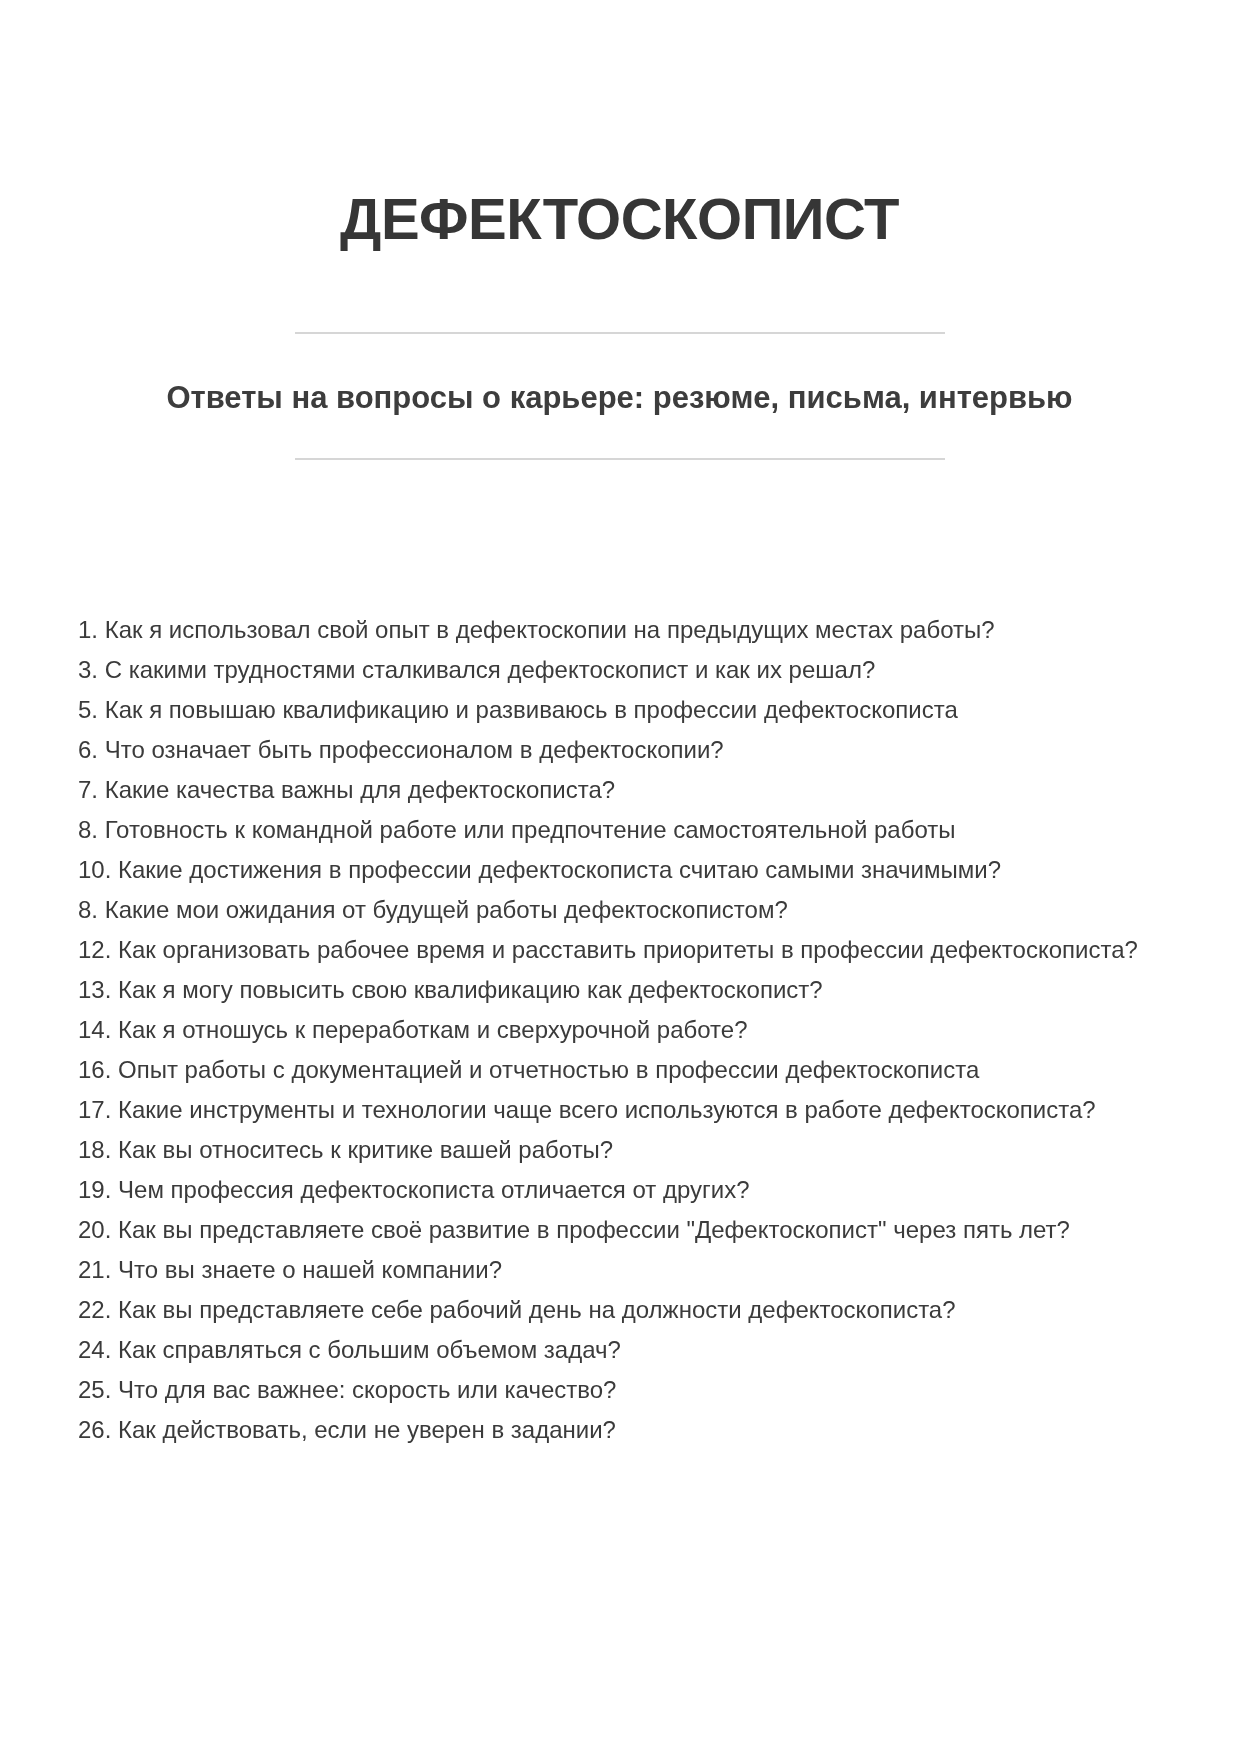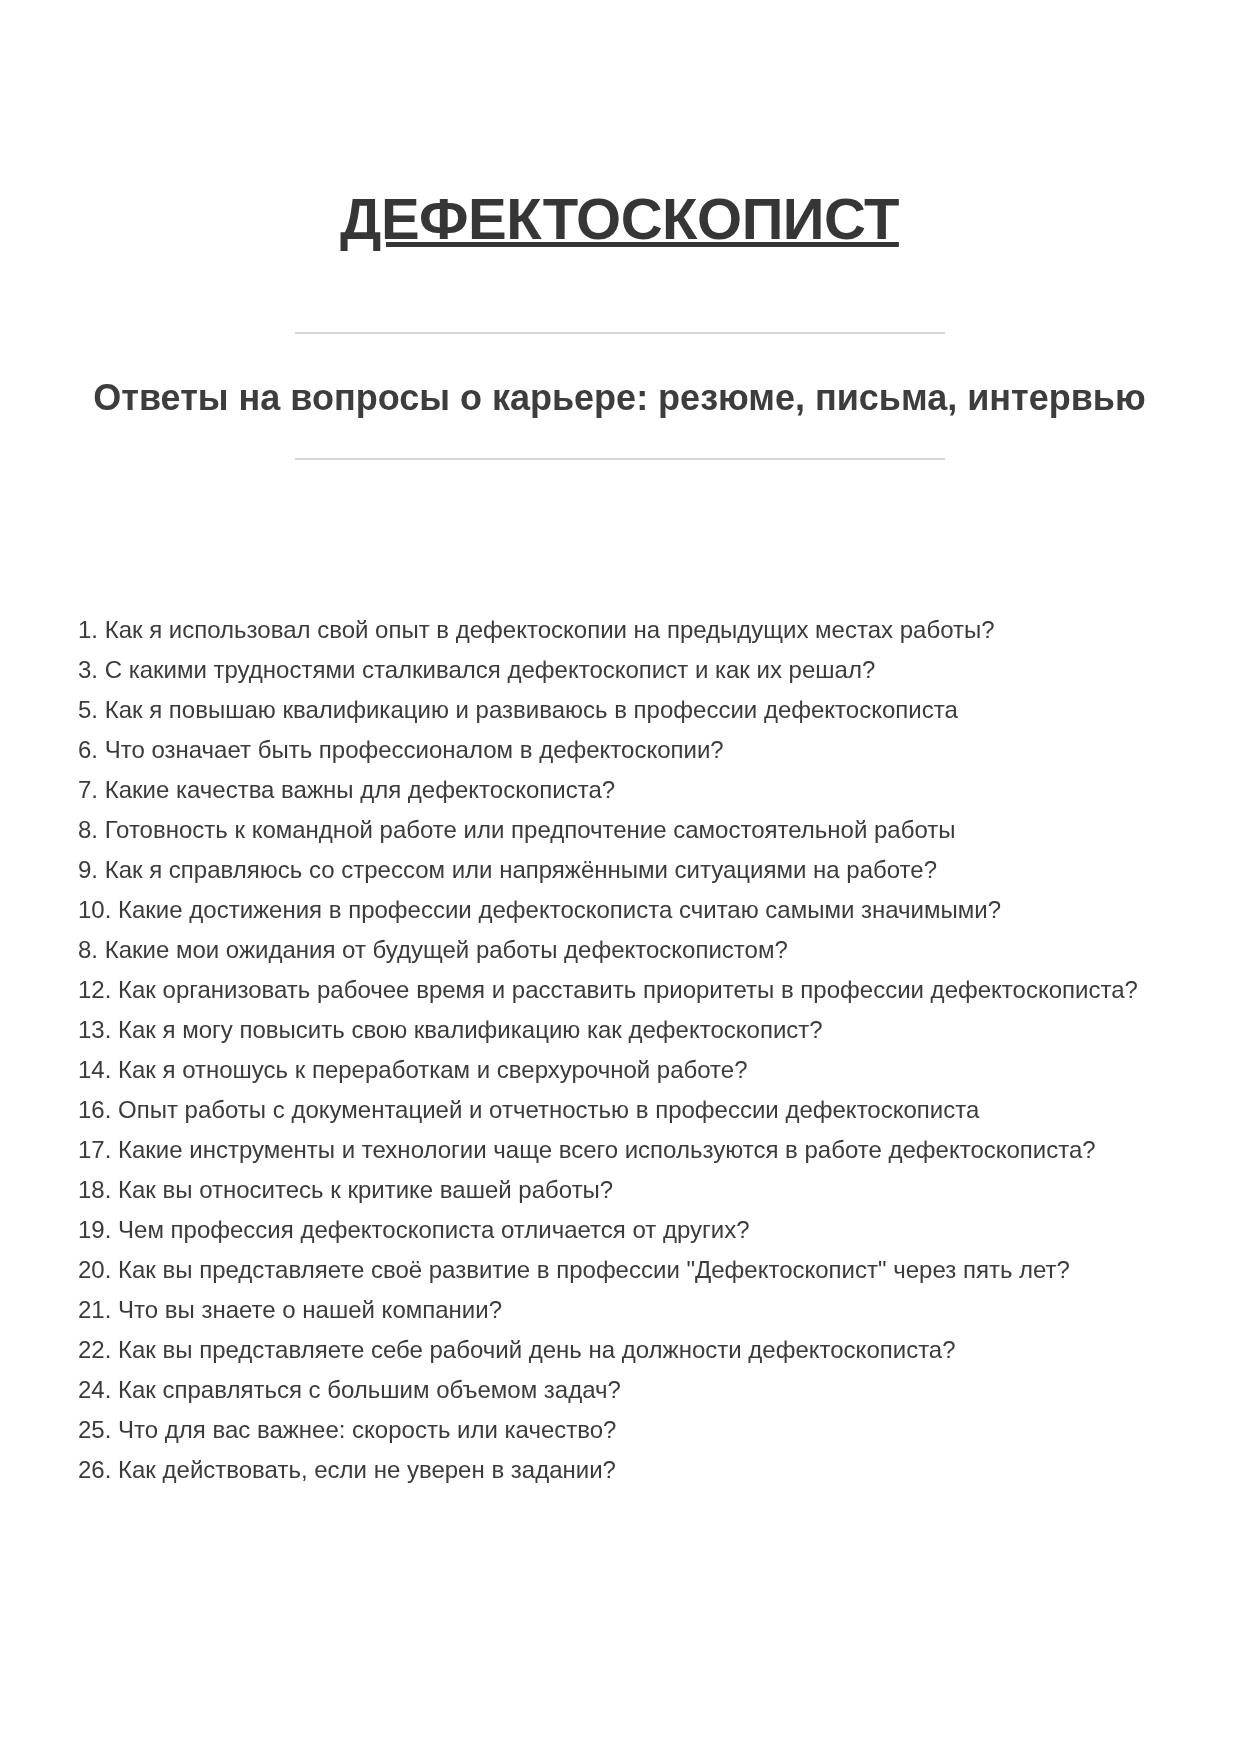--- a/index.html
+++ b/index.html
@@ -22,38 +22,37 @@
   }
   .doc-title {
     margin: 0;
     padding-top: 190px;
     text-align: center;
     font-size: 58px;
     line-height: 58px;
     font-weight: 700;
     letter-spacing: -0.5px;
     color: #363636;
-    text-decoration: underline;
   }
   .rule {
     border: none;
     border-top: 2px solid #d6d6d6;
     width: 650px;
     margin: 0 auto;
   }
   .rule-top {
     margin-top: 84px;
   }
   .rule-bottom {
     margin-top: 40px;
   }
   .doc-subtitle {
     margin: 44px 0 0 0;
     text-align: center;
-    font-size: 36px;
+    font-size: 31px;
     line-height: 40px;
     font-weight: 600;
     color: #3d3d3d;
   }
   .questions {
     list-style: none;
     margin: 150px 0 0 78px;
     padding: 0;
     width: 1063px;
     font-size: 24px;
@@ -79,21 +78,20 @@
 
   <hr class="rule rule-bottom">
 
   <ul class="questions">
     <li>1. Как я использовал свой опыт в дефектоскопии на предыдущих местах работы?</li>
     <li>3. С какими трудностями сталкивался дефектоскопист и как их решал?</li>
     <li>5. Как я повышаю квалификацию и развиваюсь в профессии дефектоскописта</li>
     <li>6. Что означает быть профессионалом в дефектоскопии?</li>
     <li>7. Какие качества важны для дефектоскописта?</li>
     <li>8. Готовность к командной работе или предпочтение самостоятельной работы</li>
-    <li>9. Как я справляюсь со стрессом или напряжёнными ситуациями на работе?</li>
     <li>10. Какие достижения в профессии дефектоскописта считаю самыми значимыми?</li>
     <li>8. Какие мои ожидания от будущей работы дефектоскопистом?</li>
     <li>12. Как организовать рабочее время и расставить приоритеты в профессии дефектоскописта?</li>
     <li>13. Как я могу повысить свою квалификацию как дефектоскопист?</li>
     <li>14. Как я отношусь к переработкам и сверхурочной работе?</li>
     <li>16. Опыт работы с документацией и отчетностью в профессии дефектоскописта</li>
     <li>17. Какие инструменты и технологии чаще всего используются в работе дефектоскописта?</li>
     <li>18. Как вы относитесь к критике вашей работы?</li>
     <li>19. Чем профессия дефектоскописта отличается от других?</li>
     <li>20. Как вы представляете своё развитие в профессии "Дефектоскопист" через пять лет?</li>

